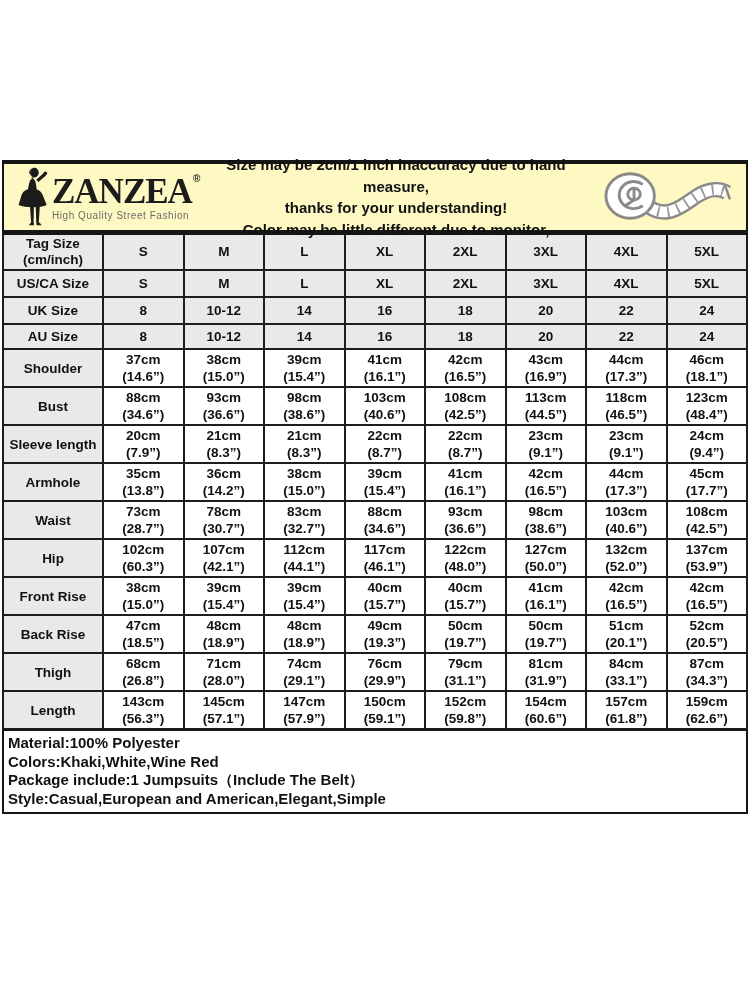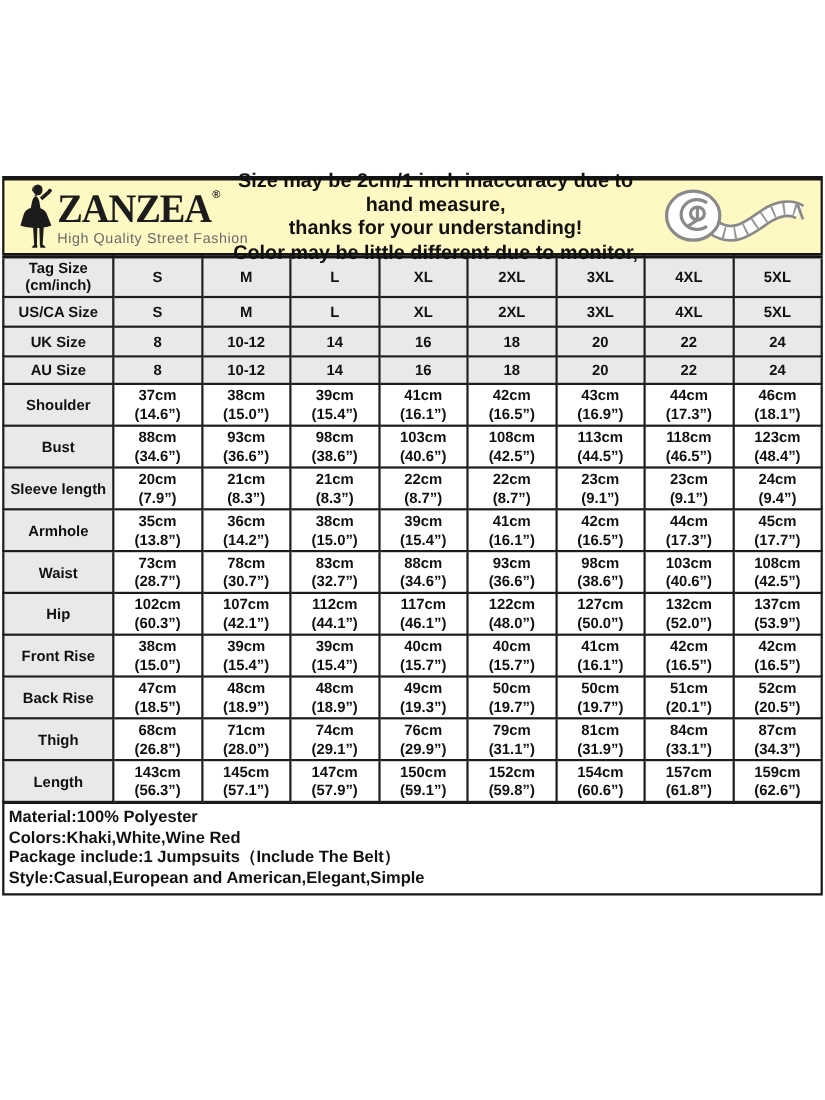--- a/index.html
+++ b/index.html
@@ -32,31 +32,31 @@
   .brand{
     font-family:"Liberation Serif",serif;
     font-weight:bold;
     font-size:35px;
     letter-spacing:-1px;
     color:#1c1c1c;
     transform:scaleY(1.05);
   }
   .registered{font-size:10px;font-weight:bold;margin-left:1px;margin-top:1px;color:#1c1c1c;}
   .tagline{
-    font-size:13px;
+    font-size:10px;
     color:#6b6b6b;
     letter-spacing:0.55px;
     margin-top:3px;
     white-space:nowrap;
   }
   .disclaimer{
     flex:1 1 auto;
     text-align:center;
     font-weight:bold;
-    font-size:18px;
+    font-size:15px;
     line-height:21.5px;
     padding:0 4px;
   }
   .tape-figure{width:136px;height:62px;flex:0 0 auto;}
 
   
   table.size-table{
     margin:0 2px;
     width:746px;
     border-collapse:collapse;

